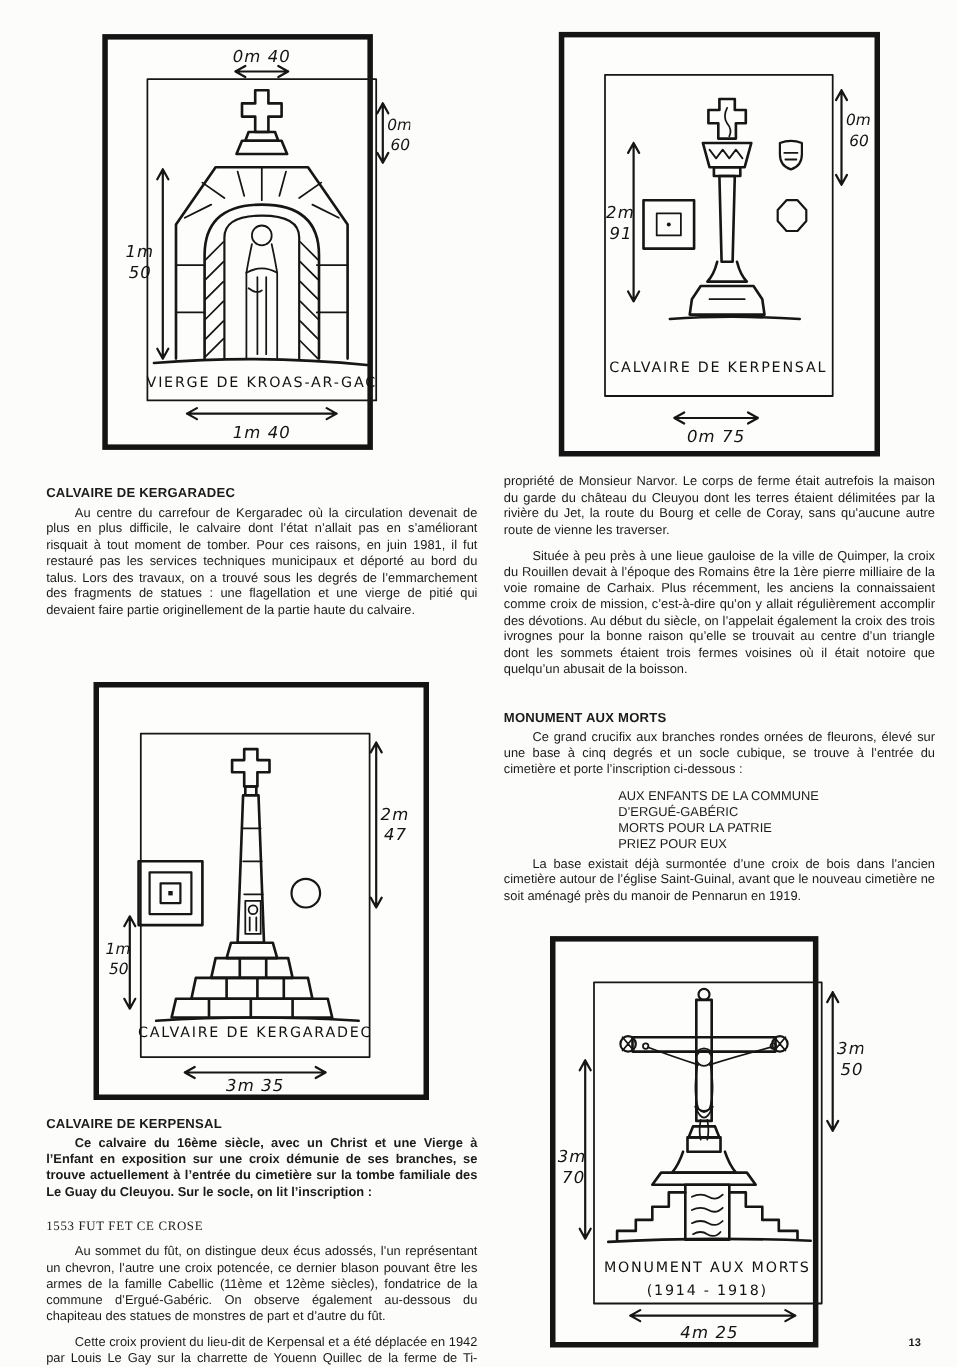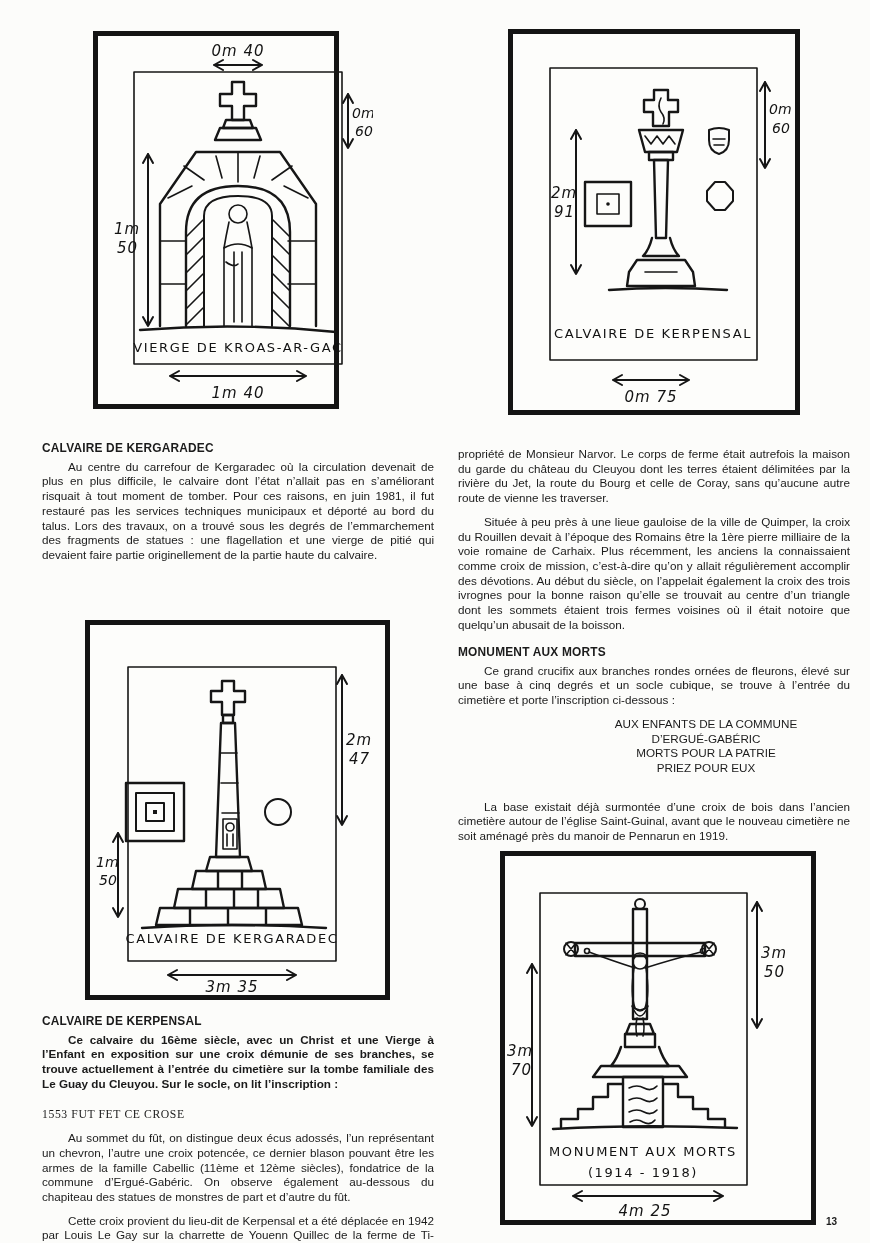--- a/index.html
+++ b/index.html
@@ -14,22 +14,22 @@
   .fig svg{display:block;}
   .ln{stroke:#161616;stroke-width:2.4;fill:none;stroke-linecap:round;stroke-linejoin:round;}
   .thin{stroke-width:1.6;}
   .mid{stroke-width:2;}
   .dim{font-family:"DejaVu Sans", sans-serif;font-style:italic;font-size:15px;fill:#141414;letter-spacing:1px;}
   .dimsm{font-family:"DejaVu Sans", sans-serif;font-style:italic;font-size:14px;fill:#141414;}
   .cap{font-family:"DejaVu Sans", sans-serif;font-size:13px;letter-spacing:1.6px;fill:#121212;}
   .col{position:absolute;text-align:justify;font-size:11.7px;line-height:14.7px;}
   .col h3{font-size:11.9px;font-weight:bold;margin:0 0 4px 0;letter-spacing:0.2px;text-align:left;}
   .col p{margin:0 0 9px 0;text-indent:26px;}
-  .col p.noind{text-indent:0;margin-top:16px;}
-  .insc{margin:1px 0 24px 104px;text-align:center;}
+  .col p.noind{text-indent:0;}
+  .insc{margin:1px 0 3px 104px;text-align:left;}
   .center-insc{letter-spacing:0.6px;margin:16px 0 9px 0;font-family:Liberation Serif, serif;}
   .pageno{position:absolute;left:826px;top:1216px;font-weight:bold;font-size:10px;}
 </style>
 </head>
 <body>
 
 <div class="fig" style="left:93px;top:31px;width:246px;height:378px;">
   <svg width="275" height="368" viewBox="0 0 275 368">
     <rect class="ln thin" x="36" y="36" width="208" height="292"></rect>
     <text class="dim" x="140" y="20" text-anchor="middle">0m 40</text>
@@ -166,21 +166,21 @@
 </div>
 
 <div class="col" style="left:42px;top:1014px;width:392px;">
   <h3>CALVAIRE DE KERPENSAL</h3>
   <p style="margin-bottom:1px;font-weight:bold;">Ce calvaire du 16ème siècle, avec un Christ et une Vierge à l’Enfant en exposition sur une croix démunie de ses branches, se trouve actuellement à l’entrée du cimetière sur la tombe familiale des Le Guay du Cleuyou. Sur le socle, on lit l’inscription :</p>
   <div class="center-insc">1553 FUT FET CE CROSE</div>
   <p>Au sommet du fût, on distingue deux écus adossés, l’un représentant un chevron, l’autre une croix potencée, ce dernier blason pouvant être les armes de la famille Cabellic (11ème et 12ème siècles), fondatrice de la commune d’Ergué-Gabéric. On observe également au-dessous du chapiteau des statues de monstres de part et d’autre du fût.</p>
   <p>Cette croix provient du lieu-dit de Kerpensal et a été déplacée en 1942 par Louis Le Gay sur la charrette de Youenn Quillec de la ferme de Ti-Nevez-Cleuyou. Elle était dressée au bord de l’ancienne route du Bourg (l’embranchement avec la route d’Elliant était situé bien plus haut que le café du Rouillen), près de la ferme de Kerpensal, aujourd’hui</p>
 </div>
 
-<div class="fig" style="left:500px;top:851px;width:316px;height:374px;">
+<div class="fig" style="left:500px;top:851px;width:244px;height:374px;">
   <svg width="280" height="364" viewBox="0 0 280 364">
     <rect class="ln thin" x="35" y="37" width="207" height="292"></rect>
     <g>
       <circle class="ln mid" cx="135" cy="48" r="5"></circle>
       <rect class="ln" x="128" y="53" width="14" height="110"></rect>
       <rect class="ln" x="70" y="87" width="130" height="13"></rect>
       <circle class="ln mid" cx="66" cy="93" r="7"></circle>
       <circle class="ln mid" cx="204" cy="93" r="7"></circle>
       <path class="ln thin" d="M61,87 L71,99 M71,87 L61,99 M199,87 L209,99 M209,87 L199,99"></path>
     </g>

